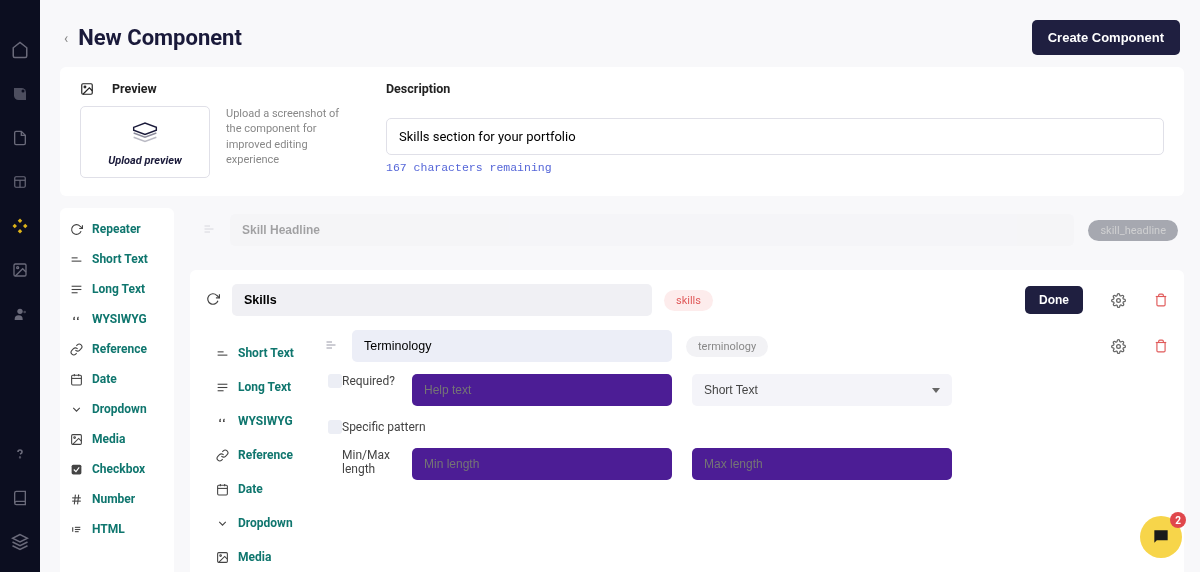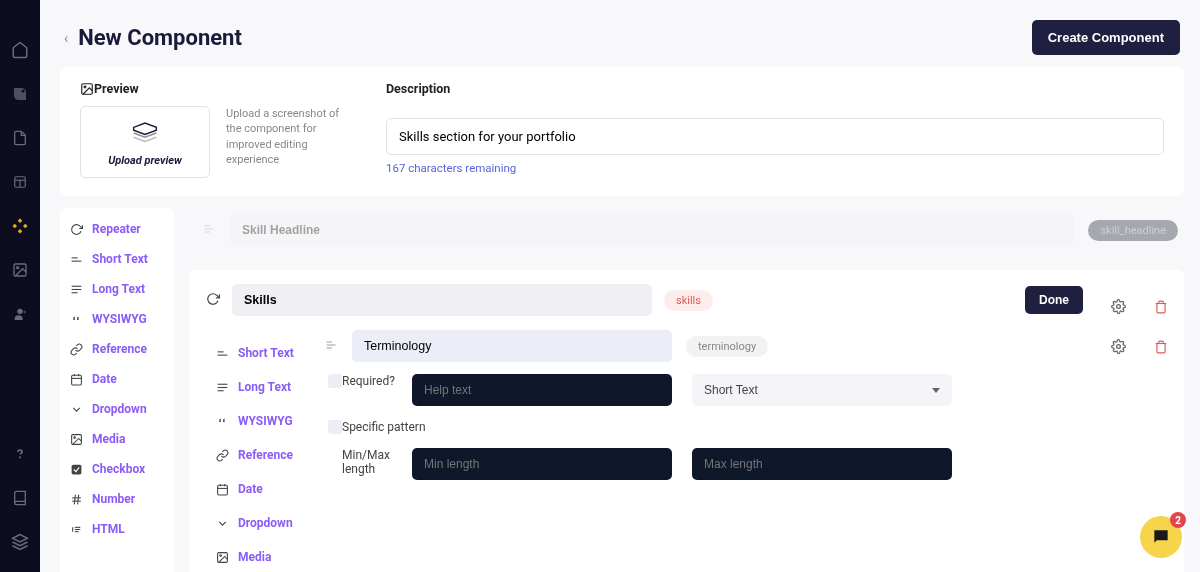--- a/index.html
+++ b/index.html
@@ -79,21 +79,21 @@
     }
     
     .card {
       background: #fff;
       border-radius: 6px;
       padding: 14px 20px 18px 20px;
       display: flex;
       gap: 40px;
     }
     .preview-col { display: flex; gap: 16px; }
-    .col-label { font-size: 12.5px; font-weight: 700; color: #222; display:flex; align-items:center; gap:0;}
+    .col-label { font-size: 12.5px; font-weight: 700; color: #222; display:flex; align-items:center; gap:18px;}
     .upload-box {
       border: 1px solid #e0e0e8;
       border-radius: 5px;
       width: 130px;
       padding: 14px 0 10px 0;
       text-align: center;
       cursor: pointer;
       margin-top: 10px;
     }
     .upload-box svg { color: #1a1a3a; margin-bottom: 6px;}
@@ -102,34 +102,34 @@
     .desc-col { flex: 1; }
     .desc-input {
       width: 100%;
       border: 1px solid #e0e0e8;
       border-radius: 5px;
       padding: 10px 12px;
       font-size: 13px;
       margin-top: 22px;
       font-family: inherit;
     }
-    .chars-remain { font-size: 11.5px; color: #5566d8; margin-top: 6px; }
+    .chars-remain { font-size: 11.5px; color: #5566d8; margin-top: 6px; font-family: Liberation Mono, monospace; }
     
     .body-row { display: flex; gap: 16px; margin-top: 12px; }
     .palette {
       background: #fff;
       border-radius: 6px;
       width: 114px;
       padding: 6px 0;
     }
     .palette-item, .sub-palette-item {
       padding: 8px 10px;
       font-size: 12px;
       font-weight: 700;
-      color: #8b5cf6;
+      color: #0f766e;
       cursor: grab;
       display: flex;
       align-items: center;
       gap: 8px;
     }
     .sub-palette {
       background: #fff;
       border-radius: 6px;
       width: 100px;
       padding: 6px 0;
@@ -175,21 +175,21 @@
     .field-name-input {
       flex: 1;
       max-width: 420px;
       background: #f0f0f4;
       border: none;
       border-radius: 5px;
       padding: 9px 12px;
       font-size: 12.5px;
       font-weight: 600;
     }
-    .top-right { margin-left: auto; display: flex; align-items: flex-end; gap: 28px; }
+    .top-right { margin-left: auto; display: flex; align-items: center; gap: 28px; }
     .icon-btn { color: #666; cursor: pointer; display:inline-flex;}
     .icon-btn.red { color: #e05a5a; }
     
     .nested-row { display: flex; gap: 18px; margin-top: 14px; }
     .nested-card {
       flex: 1;
       background: #fff;
       border-radius: 6px;
       display: flex;
       flex-direction: column;
@@ -209,21 +209,21 @@
     .props { display: flex; flex-direction: column; gap: 14px; padding-left: 4px;}
     .prop-row { display: flex; align-items: flex-start; }
     .checkbox-box {
       width: 14px; height: 14px; border-radius: 3px; background: #eceef5;
       display:inline-block; cursor:pointer;
     }
     .prop-label { font-size: 12px; color: #444; width: 100px;}
     .prop-input {
       flex: 1;
       max-width: 260px;
-      background: #0f172a;
+      background: #4c1d95;
       border: none;
       border-radius: 5px;
       padding: 9px 12px;
       font-size: 12px;
       color: #888;
     }
     .prop-select {
       flex: 1;
       max-width: 260px;
       background: #f4f4f9;

